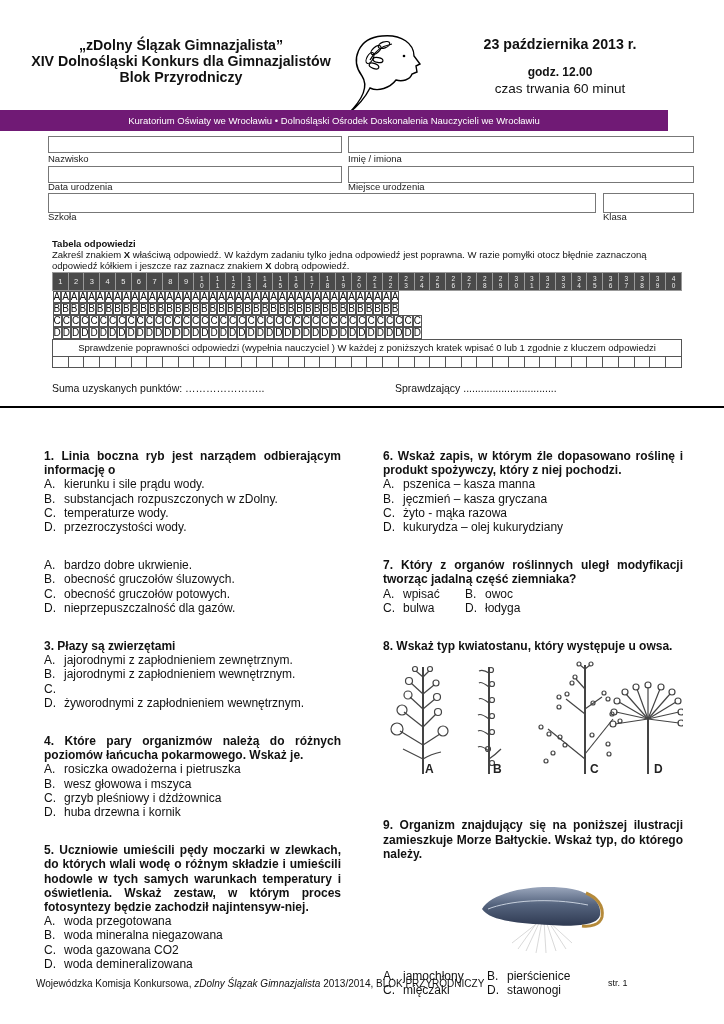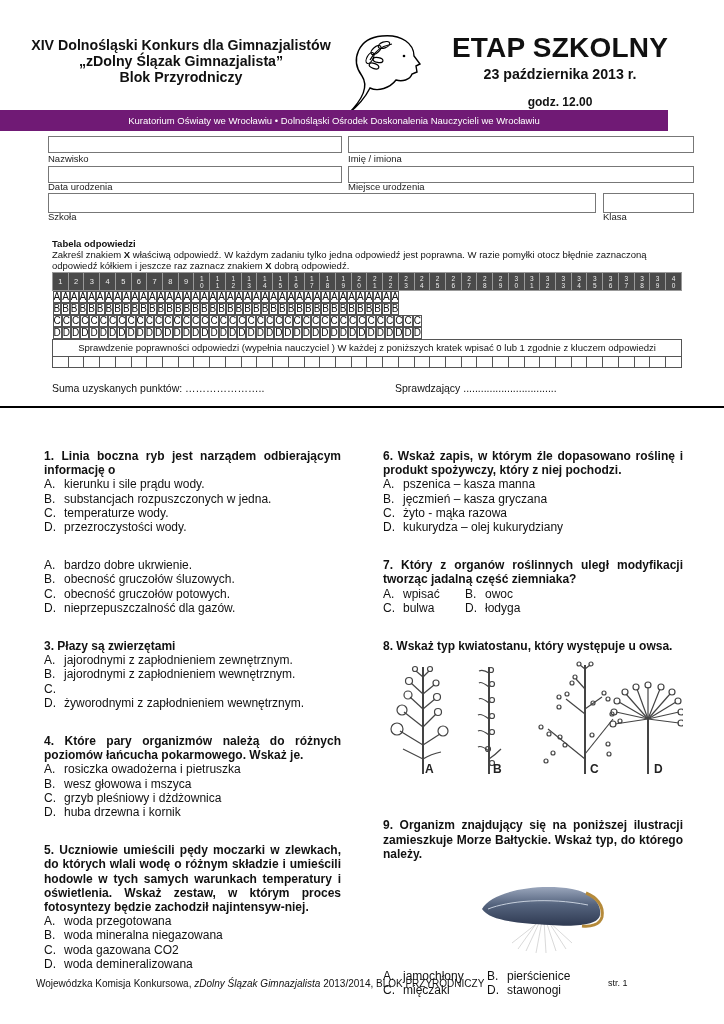--- a/index.html
+++ b/index.html
@@ -53,40 +53,39 @@
   .mussel { width: 140px; height: 75px; margin: 18px 0 12px 95px; }
 
   .footer { left: 36px; top: 978px; font-size: 10px; }
   .footer i { font-style: italic; }
   .pg { left: 608px; top: 978px; font-size: 9px; }
 </style>
 </head>
 <body>
 
 <div class="abs hdr-left">
+  <div>„zDolny Ślązak Gimnazjalista”</div>
   <div>XIV Dolnośląski Konkurs dla Gimnazjalistów</div>
-  <div>„zDolny Ślązak Gimnazjalista”</div>
   <div>Blok Przyrodniczy</div>
 </div>
 
 <svg class="abs logo" viewBox="0 0 90 90">
   <path d="M8,84 C20,72 30,58 22,46 C10,30 18,8 42,6 C62,4 74,14 74,26 L80,34 L76,36 L77,42 L72,44 C70,50 62,52 56,50 C50,58 38,62 30,58 C26,66 18,76 8,84" fill="none" stroke="#000" stroke-width="1.4"></path>
   <g fill="none" stroke="#000" stroke-width="1.2">
     <path d="M30,30 C34,22 42,16 52,14"></path>
     <ellipse cx="36" cy="20" rx="6" ry="3" transform="rotate(-40 36 20)"></ellipse>
     <ellipse cx="44" cy="15" rx="6" ry="3" transform="rotate(-20 44 15)"></ellipse>
     <ellipse cx="30" cy="28" rx="6" ry="3" transform="rotate(-60 30 28)"></ellipse>
     <ellipse cx="38" cy="30" rx="5" ry="2.5" transform="rotate(10 38 30)"></ellipse>
     <ellipse cx="34" cy="36" rx="5" ry="2.5" transform="rotate(20 34 36)"></ellipse>
   </g>
   <circle cx="64" cy="26" r="1.3" fill="#000"></circle>
 </svg>
 
 <div class="abs hdr-right">
-  <div class="etap">ETAP SZKOLNY</div>
   <div class="date">23 października 2013 r.</div>
   <div class="hour">godz. 12.00</div>
   <div class="dur">czas trwania 60 minut</div>
 </div>
 
 <div class="abs blackbar">Kuratorium Oświaty we Wrocławiu  •  Dolnośląski Ośrodek Doskonalenia Nauczycieli we Wrocławiu</div>
 
 <div class="abs field" style="left:48px;top:136px;width:292px;"></div>
 <div class="abs flabel" style="left:48px;top:153px;width:294px;">Nazwisko</div>
 <div class="abs field" style="left:348px;top:136px;width:344px;"></div>
@@ -371,21 +370,21 @@
 
 <div class="abs col col-l">
   <div class="q">
     <div class="qt">1.  Linia boczna ryb jest narządem odbierającym informację o</div>
     <div class="opt">
         <span class="ltr">A.</span>
         <span>kierunku i sile prądu wody.</span>
       </div>
     <div class="opt">
         <span class="ltr">B.</span>
-        <span>substancjach rozpuszczonych w jedna.</span>
+        <span>substancjach rozpuszczonych w zDolny.</span>
       </div>
     <div class="opt">
         <span class="ltr">C.</span>
         <span>temperaturze wody.</span>
       </div>
     <div class="opt">
         <span class="ltr">D.</span>
         <span>przezroczystości wody.</span>
       </div>
   </div>

